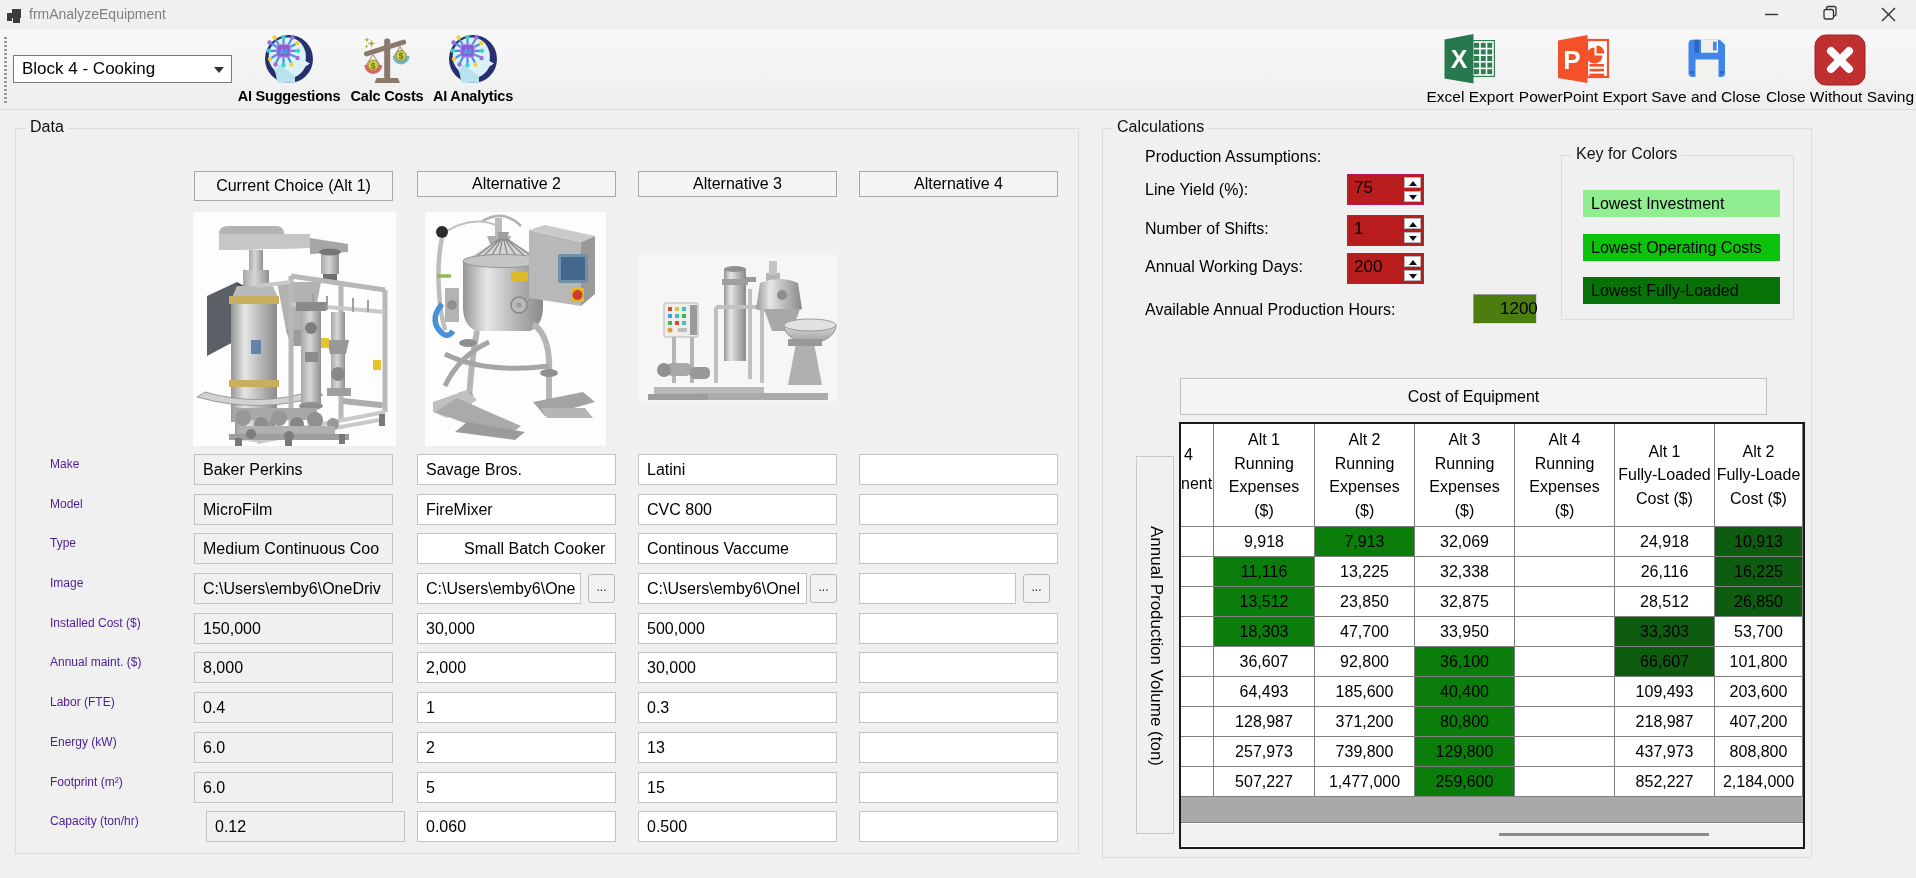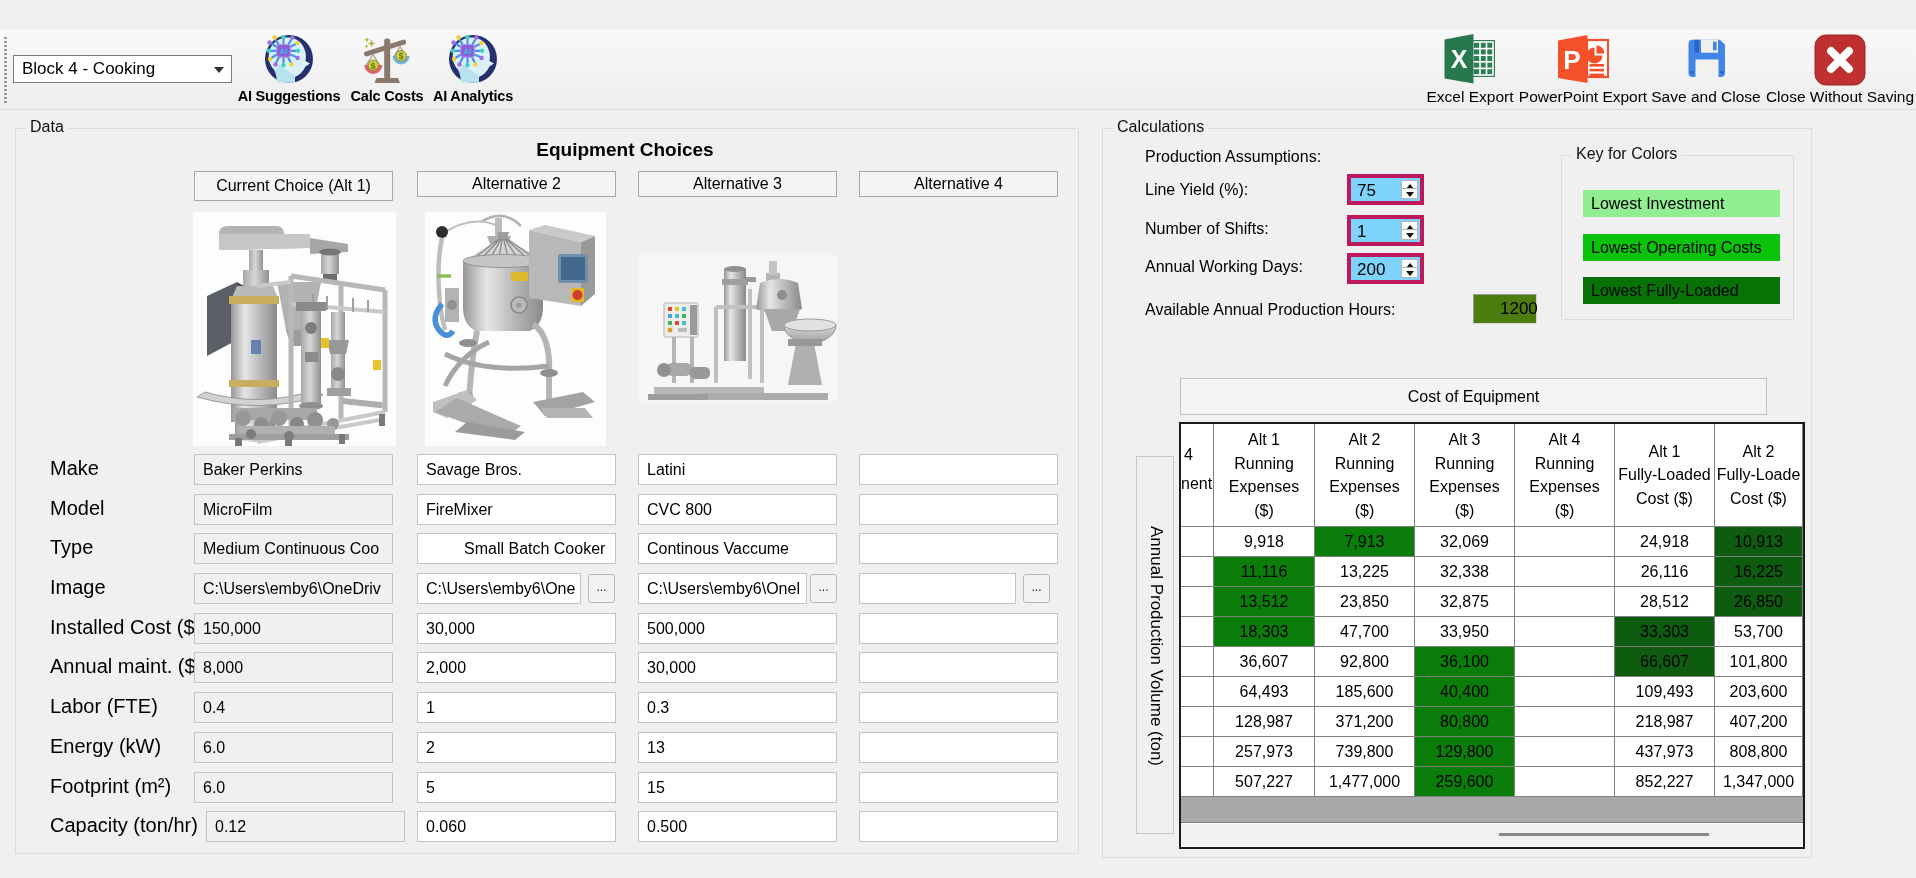--- a/index.html
+++ b/index.html
@@ -24,26 +24,26 @@
   
   .groupbox { position:absolute; border:1px solid #dcdcdc; }
   .gb-label { position:absolute; top:-11px; left:10px; background:#f0f0f0; padding:0 4px;
     font-size:16px; color:#101010; }
   
   .tb { position:absolute; height:31px; background:#fff; border:1px solid #c3c3c3;
     font-size:16px; color:#000; line-height:29px; padding-left:8px; white-space:nowrap; overflow:hidden; }
   .tb.ro { background:#f0f0f0; }
   .hdrbox { position:absolute; height:30px; background:#f4f4f4; border:1px solid #a8a8a8;
     font-size:16px; color:#000; line-height:28px; text-align:center; }
-  .flabel { position:absolute; left:50px; font-size:20px; color:#000000; white-space:nowrap; }
+  .flabel { position:absolute; left:50px; font-size:12px; color:#4c1d95; white-space:nowrap; }
   .dots { position:absolute; height:29px; width:27px; background:#f2f2f2; border:1px solid #b8b8b8;
     border-radius:3px; text-align:center; font-size:12px; line-height:25px; color:#222; }
   .imgbox { position:absolute; background:#fff; }
   
-  .spin { position:absolute; width:77px; height:31px; background:#7dd3fc; border:4px solid #be185d; }
+  .spin { position:absolute; width:77px; height:31px; background:#b91c1c; border:1px solid #be185d; }
   .spin .val { position:absolute; left:6px; top:3px; font-size:17px; }
   .spin .up, .spin .dn { position:absolute; right:2px; width:17px; height:11px; background:#fdfdfd; border:1px solid #b5b5b5; }
   .spin .up { top:2px; }
   .spin .dn { bottom:2px; }
   .spin .up:after { content:""; position:absolute; left:3.5px; top:2.5px;
     border-left:4px solid transparent; border-right:4px solid transparent; border-bottom:5px solid #111; }
   .spin .dn:after { content:""; position:absolute; left:3.5px; top:2.5px;
     border-left:4px solid transparent; border-right:4px solid transparent; border-top:5px solid #111; }
   .swatch { position:absolute; left:1583px; width:197px; height:27px; font-size:16px;
     line-height:27px; padding-left:8px; color:#000; }
@@ -54,20 +54,40 @@
     font-size:16px; overflow:hidden; }
   .hc { text-align:center; display:flex; align-items:center; justify-content:center; line-height:23.5px; }
   .dc { text-align:center; line-height:29px; white-space:nowrap; }
   .g  { background:#0b7d0b; }
   .dg { background:#0e5c10; }
 </style>
 </head>
 <body>
 <div id="win">
 
+  <div id="titlebar">
+    <svg width="18" height="18" style="position:absolute;left:5px;top:7px" viewBox="0 0 18 18">
+      <rect x="7" y="2" width="9" height="9" fill="#3b3b3b"></rect>
+      <rect x="2" y="6" width="5" height="8" fill="#3b3b3b"></rect>
+      <rect x="8" y="11" width="7" height="5" fill="#3b3b3b"></rect>
+    </svg>
+    <div id="title-text">frmAnalyzeEquipment</div>
+
+    <svg width="160" height="30" style="position:absolute;left:1756px;top:0" viewBox="0 0 160 30">
+      <line x1="9" y1="14.5" x2="22" y2="14.5" stroke="#333" stroke-width="1.4"></line>
+      <g stroke="#333" stroke-width="1.3" fill="none">
+        <rect x="68" y="9.5" width="9.5" height="9.5" rx="2"></rect>
+        <path d="M70.5 9.5 v-1 a2 2 0 0 1 2 -2 h5.5 a2 2 0 0 1 2 2 v5.5 a2 2 0 0 1 -2 2 h-1"></path>
+      </g>
+      <g stroke="#333" stroke-width="1.4">
+        <line x1="126" y1="8" x2="139" y2="21"></line>
+        <line x1="139" y1="8" x2="126" y2="21"></line>
+      </g>
+    </svg>
+  </div>
 
   <div id="toolbar">
     <div class="grip"></div>
     <div id="combo">
         <span class="ctext">Block 4 - Cooking</span>
         <span class="arrow"></span>
       </div>
 
     <svg width="48" height="48" viewBox="0 0 48 48" style="position:absolute;left:265px;top:4px;">
         <g id="aihead">
@@ -181,21 +201,20 @@
     <svg width="56" height="56" viewBox="0 0 56 56" style="position:absolute;left:1813px;top:0;">
       <rect x="2" y="4" width="50" height="50" rx="11" fill="#c13030" stroke="#9c2424" stroke-width="1"></rect>
       <path d="M18 20 L36 38 M36 20 L18 38" stroke="#fff" stroke-width="8" stroke-linecap="round"></path>
     </svg>
     <div class="tlbl" style="left:1840px;">Close Without Saving</div>
   </div>
 
   <div class="groupbox" id="gb-data" style="left:15px;top:128px;width:1064px;height:726px;">
     <div class="gb-label">Data</div>
   </div>
-  <div style="position:absolute;left:400px;top:139px;width:450px;text-align:center;font-weight:700;font-size:19px;">Equipment Choices</div>
 
   <div class="groupbox" id="gb-calc" style="left:1102px;top:128px;width:710px;height:730px;">
     <div class="gb-label">Calculations</div>
   </div>
 
   <svg class="imgbox" style="left:193px;top:212px;" width="203" height="234" viewBox="0 0 203 234">
     <defs>
       <linearGradient id="st1" x1="0" y1="0" x2="1" y2="0">
         <stop offset="0" stop-color="#969696"></stop>
           <stop offset="0.3" stop-color="#e6e6e6"></stop>
@@ -578,19 +597,19 @@
         <div class="cell dc g" style="left:234px;top:313px;width:100px;height:30px;">129,800</div>
         <div class="cell dc" style="left:334px;top:313px;width:100px;height:30px;"></div>
         <div class="cell dc" style="left:434px;top:313px;width:100px;height:30px;">437,973</div>
         <div class="cell dc" style="left:534px;top:313px;width:88px;height:30px;">808,800</div>
         <div class="cell dc" style="left:0px;top:343px;width:33px;height:30px;"></div>
         <div class="cell dc" style="left:33px;top:343px;width:101px;height:30px;">507,227</div>
         <div class="cell dc" style="left:134px;top:343px;width:100px;height:30px;">1,477,000</div>
         <div class="cell dc g" style="left:234px;top:343px;width:100px;height:30px;">259,600</div>
         <div class="cell dc" style="left:334px;top:343px;width:100px;height:30px;"></div>
         <div class="cell dc" style="left:434px;top:343px;width:100px;height:30px;">852,227</div>
-        <div class="cell dc" style="left:534px;top:343px;width:88px;height:30px;">1,347,000</div>
+        <div class="cell dc" style="left:534px;top:343px;width:88px;height:30px;">2,184,000</div>
         <div style="position:absolute;left:0;top:373px;width:622px;height:26px;background:#a9a9a9;border-bottom:1px solid #7f7f7f;"></div>
         <div style="position:absolute;left:0;top:400px;width:622px;height:22px;background:#f1f1f1;"></div>
         <div style="position:absolute;left:318px;top:409px;width:210px;height:3px;background:#8a8a8a;"></div>
       </div>
   </div>
 </div>
 
 </body></html>

